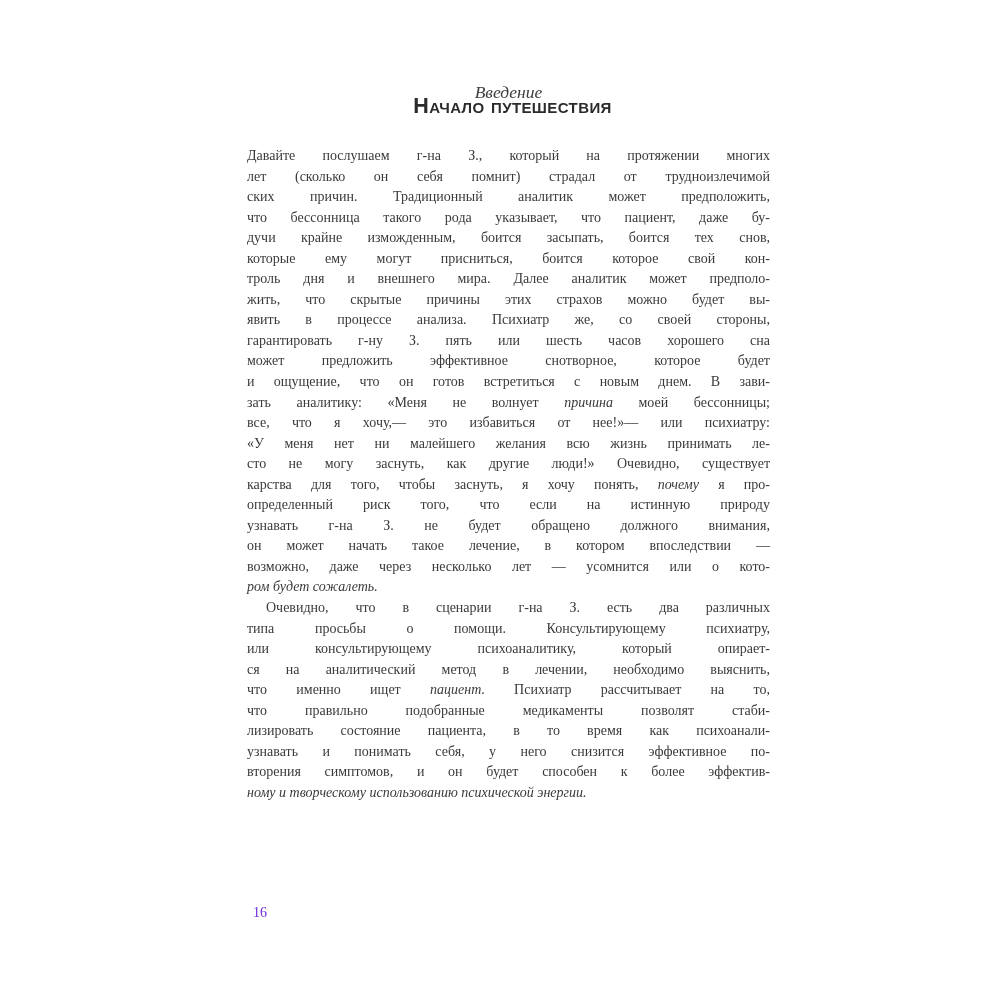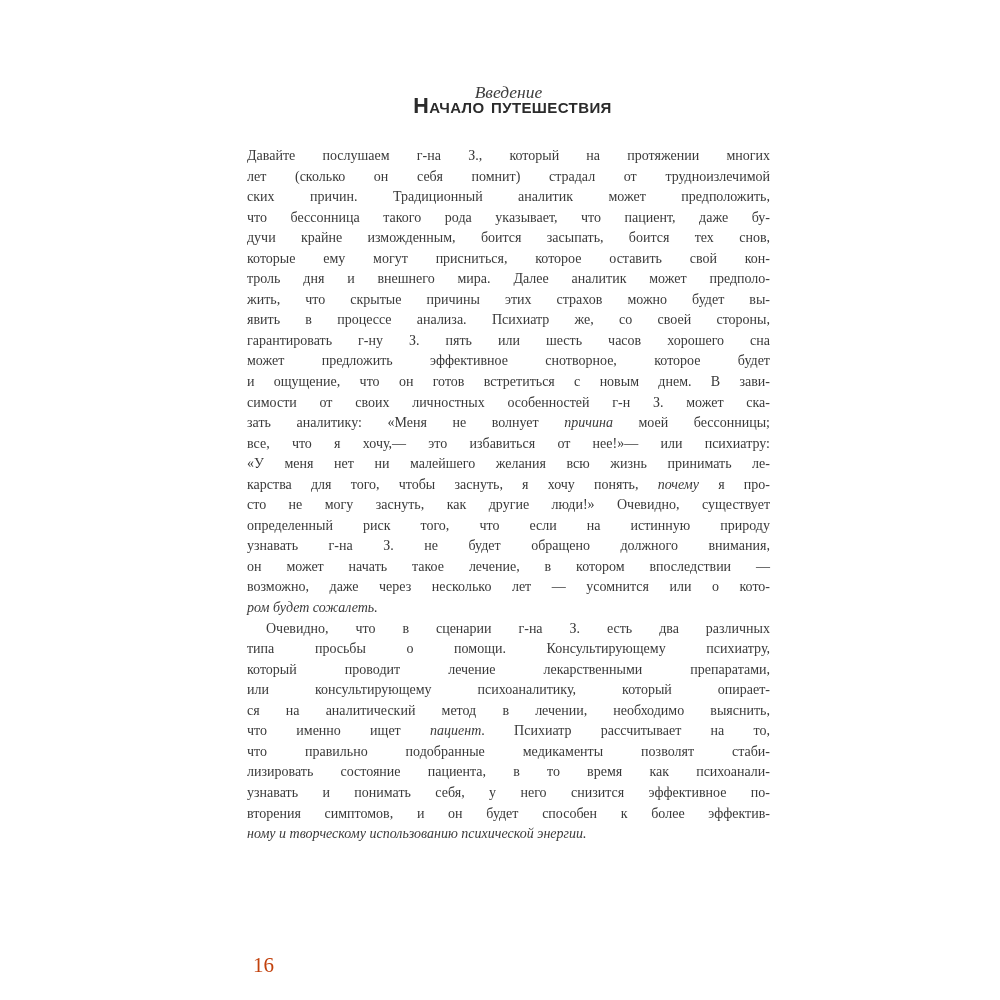--- a/index.html
+++ b/index.html
@@ -63,60 +63,57 @@
   }
   .text-line.indent {
     text-indent: 19px;
   }
   .text-line i {
   }
   .page-number {
     position: absolute;
     top: 905px;
     left: 253px;
-    font-size: 21px;
-    color: #c2410c;
-    margin-top: 48px;
+    font-size: 14px;
+    color: #6d28d9;
   }
 </style>
 </head>
 <body>
 
 <div class="page">
   <div class="running-head">Введение</div>
 
   <h1 class="chapter-title">Начало путешествия</h1>
 
   <div class="text-block" id="text-block">
       <div class="text-line">Давайте послушаем г-на З., который на протяжении многих</div>
       <div class="text-line">лет (сколько он себя помнит) страдал от трудноизлечимой</div>
       <div class="text-line">ских причин. Традиционный аналитик может предположить,</div>
       <div class="text-line">что бессонница такого рода указывает, что пациент, даже бу-</div>
       <div class="text-line">дучи крайне изможденным, боится засыпать, боится тех снов,</div>
-      <div class="text-line">которые ему могут присниться, которое оставить свой кон-</div>
+      <div class="text-line">которые ему могут присниться, боится которое свой кон-</div>
       <div class="text-line">троль дня и внешнего мира. Далее аналитик может предполо-</div>
       <div class="text-line">жить, что скрытые причины этих страхов можно будет вы-</div>
       <div class="text-line">явить в процессе анализа. Психиатр же, со своей стороны,</div>
       <div class="text-line">гарантировать г-ну З. пять или шесть часов хорошего сна</div>
       <div class="text-line">может предложить эффективное снотворное, которое будет</div>
       <div class="text-line">и ощущение, что он готов встретиться с новым днем. В зави-</div>
-      <div class="text-line">симости от своих личностных особенностей г-н З. может ска-</div>
       <div class="text-line">зать аналитику: «Меня не волнует <i>причина</i> моей бессонницы;</div>
       <div class="text-line">все, что я хочу,— это избавиться от нее!»— или психиатру:</div>
       <div class="text-line">«У меня нет ни малейшего желания всю жизнь принимать ле-</div>
+      <div class="text-line">сто не могу заснуть, как другие люди!» Очевидно, существует</div>
       <div class="text-line">карства для того, чтобы заснуть, я хочу понять, <i>почему</i> я про-</div>
-      <div class="text-line">сто не могу заснуть, как другие люди!» Очевидно, существует</div>
       <div class="text-line">определенный риск того, что если на истинную природу</div>
       <div class="text-line">узнавать г-на З. не будет обращено должного внимания,</div>
       <div class="text-line">он может начать такое лечение, в котором впоследствии —</div>
       <div class="text-line">возможно, даже через несколько лет — усомнится или о кото-</div>
       <div class="text-line last">ром будет сожалеть.</div>
       <div class="text-line indent">Очевидно, что в сценарии г-на З. есть два различных</div>
       <div class="text-line">типа просьбы о помощи. Консультирующему психиатру,</div>
-      <div class="text-line">который проводит лечение лекарственными препаратами,</div>
       <div class="text-line">или консультирующему психоаналитику, который опирает-</div>
       <div class="text-line">ся на аналитический метод в лечении, необходимо выяснить,</div>
       <div class="text-line">что именно ищет <i>пациент</i>. Психиатр рассчитывает на то,</div>
       <div class="text-line">что правильно подобранные медикаменты позволят стаби-</div>
       <div class="text-line">лизировать состояние пациента, в то время как психоанали-</div>
       <div class="text-line">узнавать и понимать себя, у него снизится эффективное по-</div>
       <div class="text-line">вторения симптомов, и он будет способен к более эффектив-</div>
       <div class="text-line last">ному и творческому использованию психической энергии.</div>
     </div>
 

